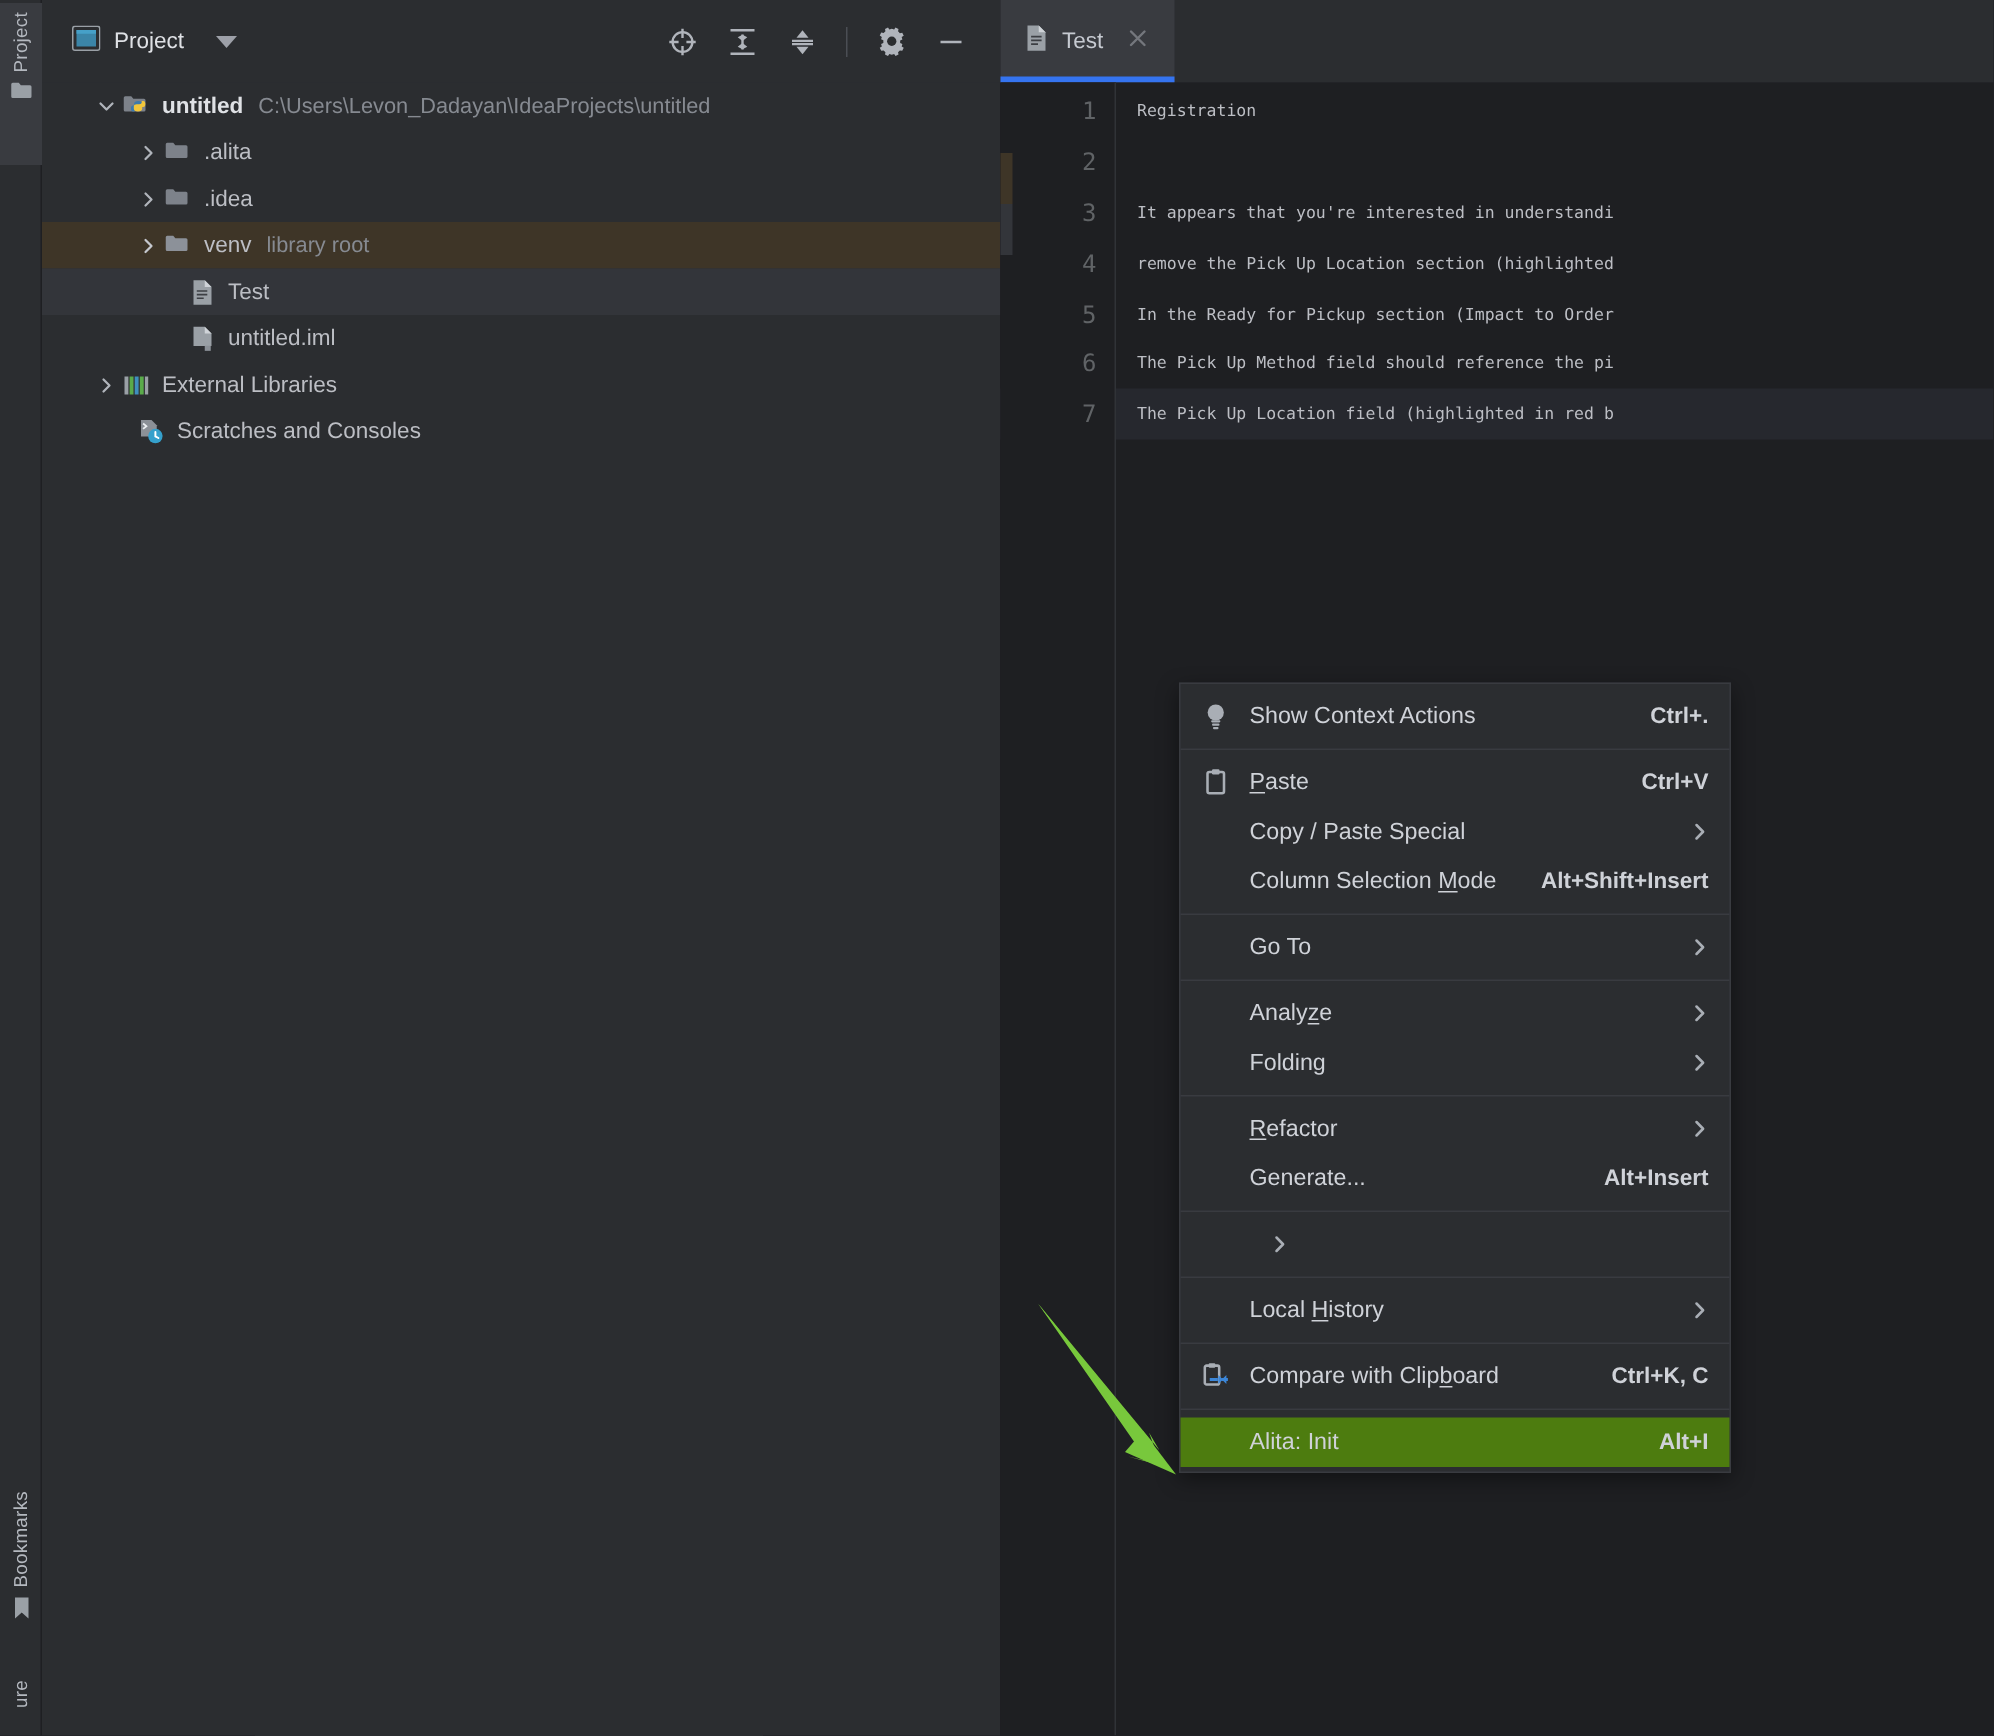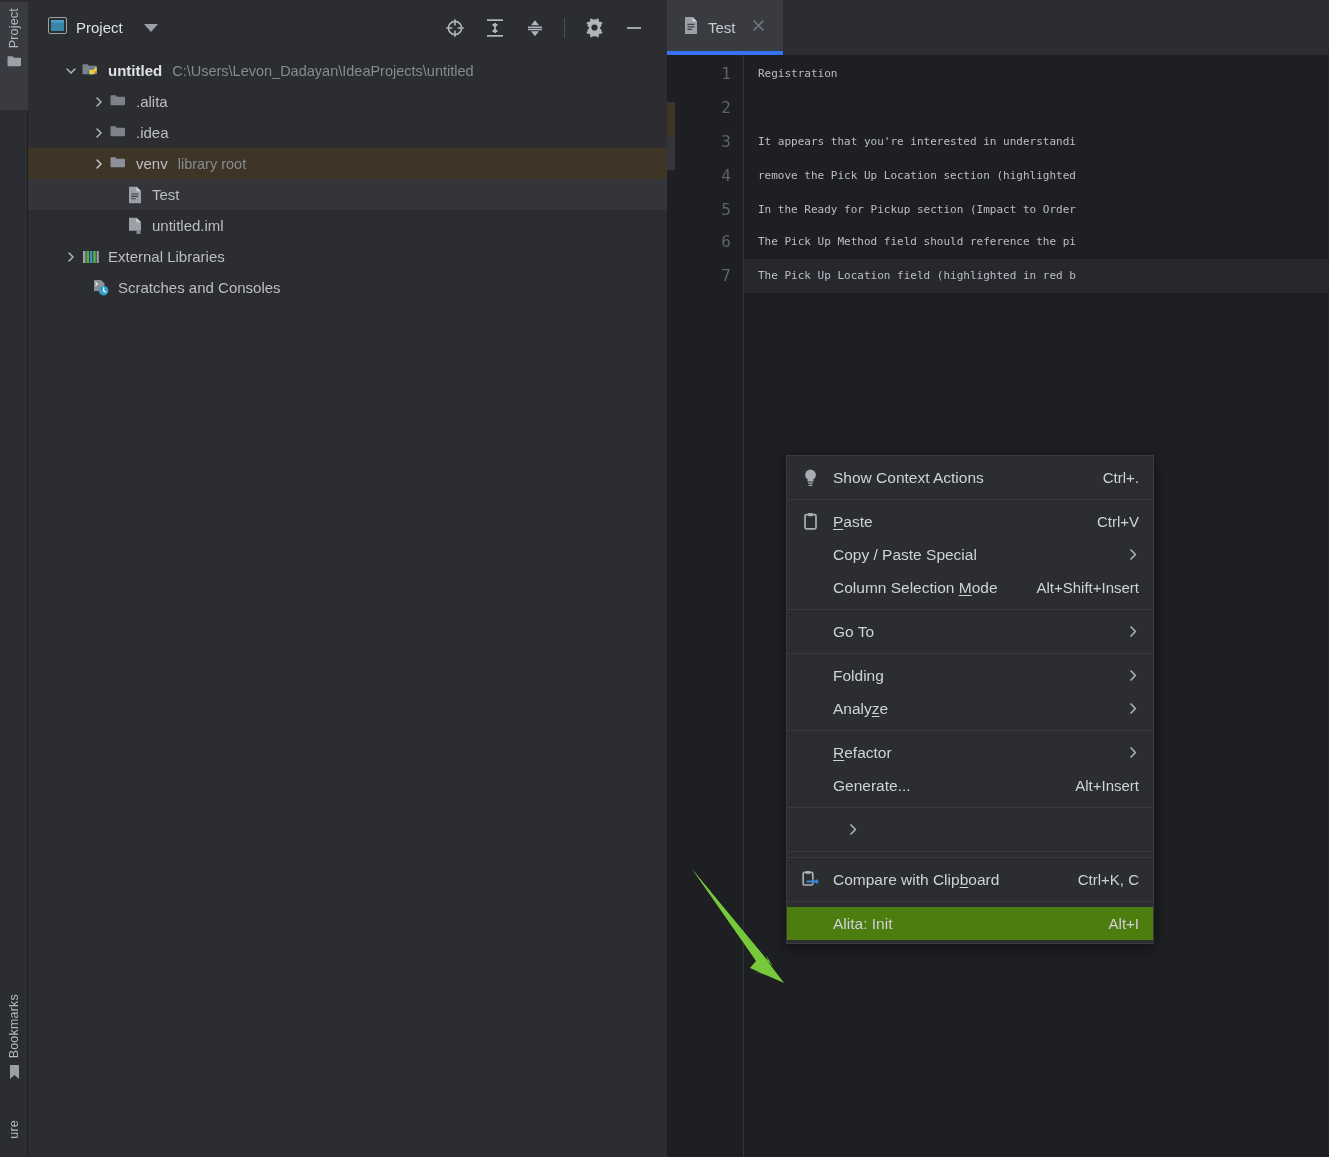--- a/index.html
+++ b/index.html
@@ -192,21 +192,21 @@
     color: #cfd2d8;
     white-space: nowrap;
   }
   .mi.hl { background: #4d7c0f; }
   .mi-icon {
     width: 46px; flex: 0 0 auto;
     display: flex; align-items: center; justify-content: center;
   }
   .mi-label { flex: 1 1 auto; }
   .mi-label u { text-decoration: underline; text-underline-offset: 2px; }
-  .mi-shortcut { color: #cfd2d8; font-size: 15px; margin-left: 18px; }
+  .mi-shortcut { color: #cfd2d8; font-size: 15px; margin-left: 18px; font-weight: bold; }
   .mi-arrow { margin-left: 14px; display: flex; align-items: center; }
   .mi-sep {
     height: 1px; background: #393b40; margin: 5px 0;
   }
 
   
   .arrow-annot {
     position: absolute; left: 670px; top: 855px;
     width: 150px; height: 150px;
     z-index: 60; pointer-events: none;
@@ -510,38 +510,38 @@
         <svg width="12" height="13" viewBox="0 0 12 13">
             <path d="M4 2l4.4 4.5L4 11" fill="none" stroke="#a9aeb5" stroke-width="1.7" stroke-linecap="round" stroke-linejoin="round"></path>
           </svg>
       </span>
     </div>
 
     <div class="mi-sep"></div>
 
     <div class="mi">
       <span class="mi-icon"></span>
+      <span class="mi-label">Analy<u>z</u>e</span>
+      <span class="mi-arrow">
+        <svg width="12" height="13" viewBox="0 0 12 13">
+            <path d="M4 2l4.4 4.5L4 11" fill="none" stroke="#a9aeb5" stroke-width="1.7" stroke-linecap="round" stroke-linejoin="round"></path>
+          </svg>
+      </span>
+    </div>
+
+    <div class="mi">
+      <span class="mi-icon"></span>
       <span class="mi-label">Folding</span>
       <span class="mi-arrow">
         <svg width="12" height="13" viewBox="0 0 12 13">
             <path d="M4 2l4.4 4.5L4 11" fill="none" stroke="#a9aeb5" stroke-width="1.7" stroke-linecap="round" stroke-linejoin="round"></path>
           </svg>
       </span>
     </div>
 
-    <div class="mi">
-      <span class="mi-icon"></span>
-      <span class="mi-label">Analy<u>z</u>e</span>
-      <span class="mi-arrow">
-        <svg width="12" height="13" viewBox="0 0 12 13">
-            <path d="M4 2l4.4 4.5L4 11" fill="none" stroke="#a9aeb5" stroke-width="1.7" stroke-linecap="round" stroke-linejoin="round"></path>
-          </svg>
-      </span>
-    </div>
-
     <div class="mi-sep"></div>
 
     <div class="mi">
       <span class="mi-icon"></span>
       <span class="mi-label"><u>R</u>efactor</span>
       <span class="mi-arrow">
         <svg width="12" height="13" viewBox="0 0 12 13">
             <path d="M4 2l4.4 4.5L4 11" fill="none" stroke="#a9aeb5" stroke-width="1.7" stroke-linecap="round" stroke-linejoin="round"></path>
           </svg>
       </span>
@@ -559,20 +559,29 @@
       <span class="mi-icon"></span>
       <span class="mi-arrow">
         <svg width="12" height="13" viewBox="0 0 12 13">
             <path d="M4 2l4.4 4.5L4 11" fill="none" stroke="#a9aeb5" stroke-width="1.7" stroke-linecap="round" stroke-linejoin="round"></path>
           </svg>
       </span>
     </div>
 
     <div class="mi-sep"></div>
 
+    <div class="mi">
+      <span class="mi-icon"></span>
+      <span class="mi-label">Local <u>H</u>istory</span>
+      <span class="mi-arrow">
+        <svg width="12" height="13" viewBox="0 0 12 13">
+            <path d="M4 2l4.4 4.5L4 11" fill="none" stroke="#a9aeb5" stroke-width="1.7" stroke-linecap="round" stroke-linejoin="round"></path>
+          </svg>
+      </span>
+    </div>
 
     <div class="mi-sep"></div>
 
     <div class="mi">
       <span class="mi-icon">
         <svg width="19" height="19" viewBox="0 0 19 19">
           <rect x="2.2" y="2.4" width="9.6" height="12.6" rx="1.2" fill="none" stroke="#a9aeb5" stroke-width="1.7"></rect>
           <rect x="4.8" y="0.9" width="4.4" height="3" rx="0.7" fill="#a9aeb5"></rect>
           <path d="M5.5 11.6h5.4M13.2 11.6h4.4" stroke="#3b86d8" stroke-width="2"></path>
           <path d="M11.2 8.6l3 3-3 3z" fill="#3b86d8"></path>

